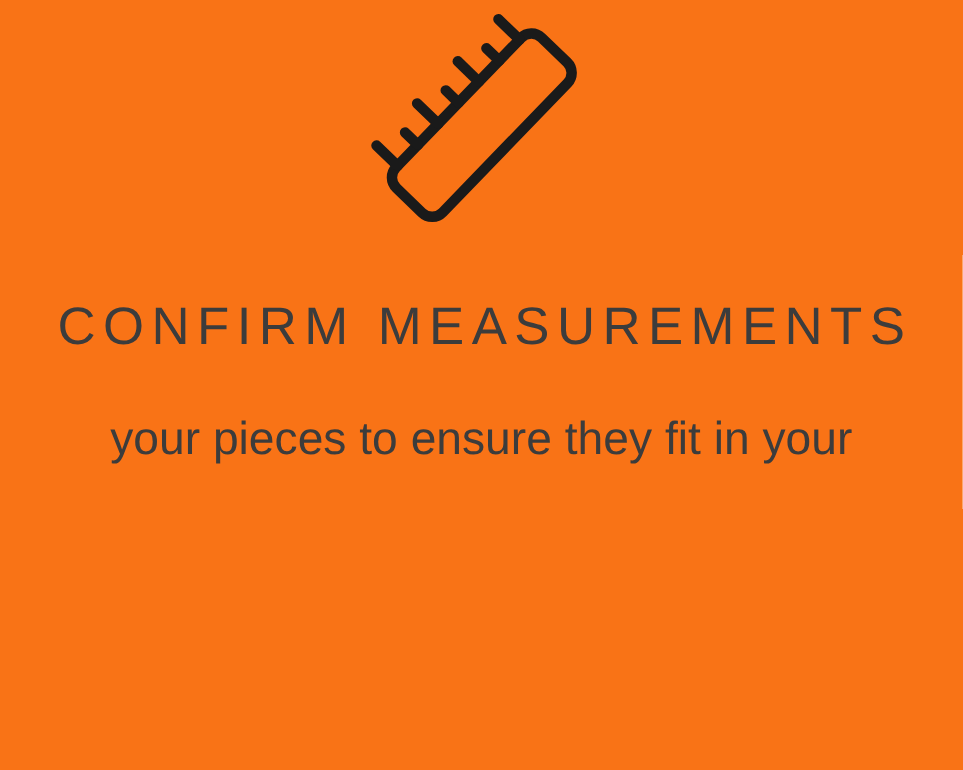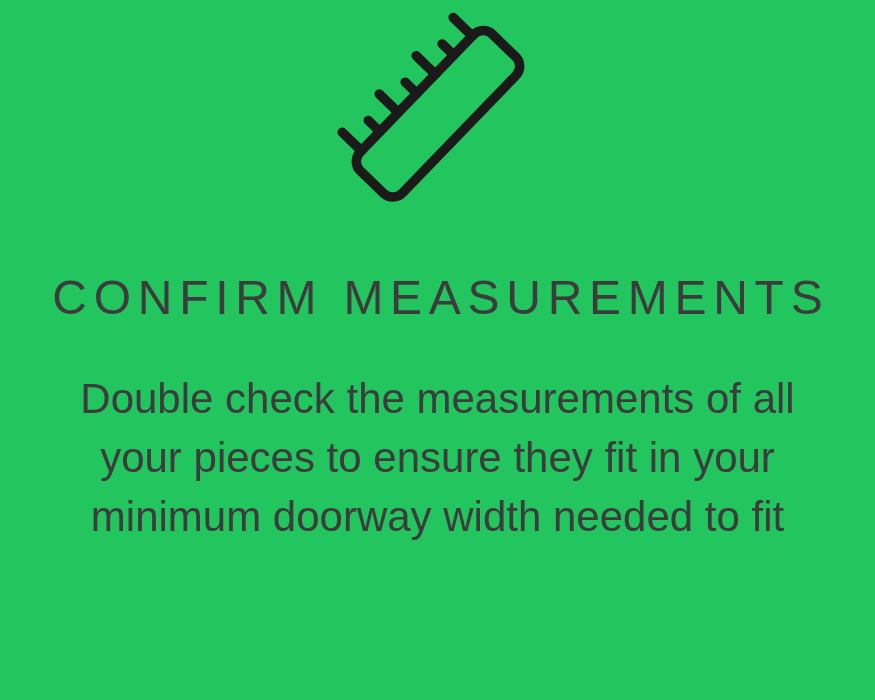--- a/index.html
+++ b/index.html
@@ -13,21 +13,21 @@
     overflow: hidden;
     font-family: "Liberation Sans", sans-serif;
   }
   .page {
     width: 875px;
     height: 700px;
     display: flex;
     flex-direction: column;
     align-items: center;
     text-align: center;
-    background: #22c55e;
+    background: #f97316;
   }
   .icon-wrap {
     margin-top: 12px;
     width: 190px;
     height: 197px;
     display: flex;
     align-items: center;
     justify-content: center;
   }
   .icon-wrap svg {
@@ -71,18 +71,16 @@
         <line x1="128" y1="76" x2="128" y2="48"></line>
         <line x1="156" y1="76" x2="156" y2="59"></line>
         <line x1="184" y1="76" x2="184" y2="48"></line>
       </g>
     </svg>
   </div>
 
   <h1 class="title">CONFIRM MEASUREMENTS</h1>
 
   <div class="body-text">
-    <div class="line">Double check the measurements of all</div>
     <div class="line">your pieces to ensure they fit in your</div>
-    <div class="line">minimum doorway width needed to fit</div>
   </div>
 
 </div>
 
 </body></html>

